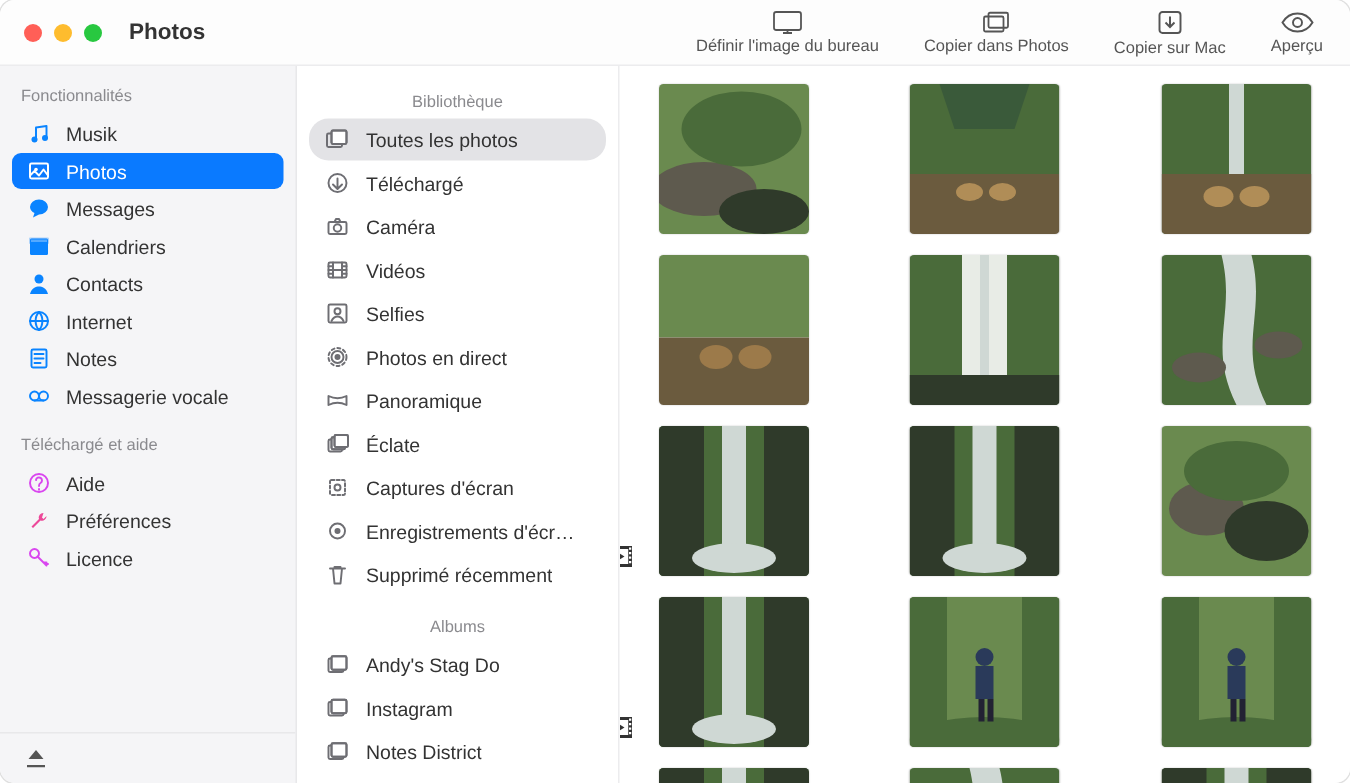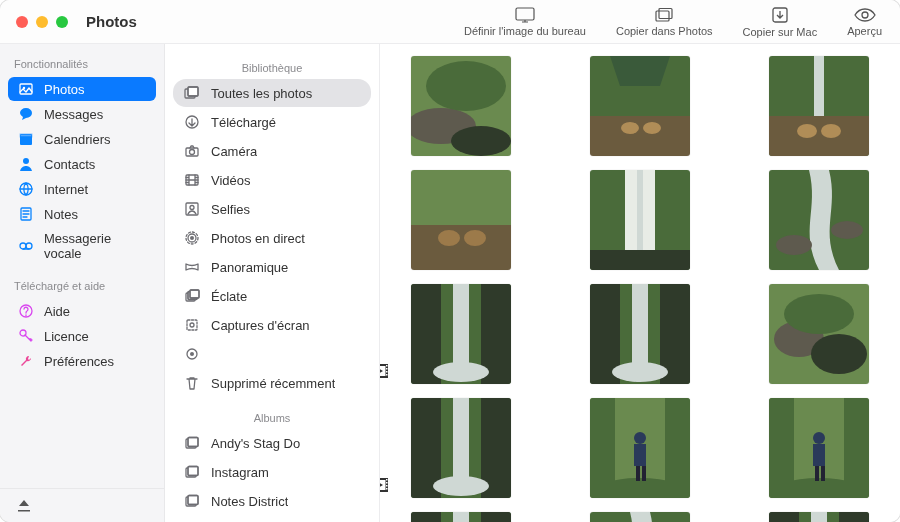--- a/index.html
+++ b/index.html
@@ -13,21 +13,21 @@
   .app-title { margin-left:18px; font-size:15px; font-weight:600; color:#333; }
 
   .toolbar-right { margin-left:auto; display:flex; gap:30px; padding-right:18px; align-items:center;text-align:center; }
   .tool-btn { display:flex; flex-direction:column; align-items:center; gap:2px; cursor:pointer; }
   .tool-btn .ticon { color:#555; }
   .tool-btn .tlabel { font-size:11px; color:#555; }
 
   .body { display:flex; height:calc(522px - 44px); }
 
   
-  .sidebar1 { width:165px; background:#f5f5f7; border-right:1px solid #e8e8ea; display:flex; flex-direction:column; overflow:hidden;}
+  .sidebar1 { width:198px; background:#f5f5f7; border-right:1px solid #e8e8ea; display:flex; flex-direction:column; overflow:hidden;}
   .section-label { font-size:11px; color:#8a8a8e; font-weight:500; padding:14px 14px 6px; }
   .nav-item { display:flex; align-items:center; gap:10px; padding:4px 10px; margin:1px 8px; border-radius:6px; font-size:13px; color:#333; cursor:pointer; }
   .nav-item .nicon { width:16px; height:16px; display:flex; align-items:center; justify-content:center; flex-shrink:0; color:#0a84ff;}
   .nav-item.selected { background:#0a7aff; color:#fff; }
   .nav-item.selected .nicon { color:#fff; }
   .sidebar1-bottom { margin-top:auto; height:34px; border-top:1px solid #e8e8ea; display:flex; align-items:center; padding-left:16px; color:#555;}
 
   
   .sidebar2 { width:215px; background:#fff; border-right:1px solid #ececee; overflow:hidden; padding-top:4px;}
   .sub-item { display:flex; align-items:center; gap:10px; padding:5px 10px; margin:1px 8px; border-radius:6px; font-size:13px; color:#333; cursor:pointer; white-space:nowrap; overflow:hidden; text-overflow:ellipsis;}
@@ -96,20 +96,30 @@
         <span class="tlabel">Aperçu</span>
       </div>
     </div>
 </div>
 
 <div class="body">
 
   <div class="sidebar1">
     <div class="section-label">Fonctionnalités</div>
     <div id="nav1">
+        <div class="nav-item">
+          <span class="nicon" style="color:#0a84ff">
+            <svg width="16" height="16" viewBox="0 0 16 16" fill="none" stroke="currentColor" stroke-width="1.3" stroke-linecap="round" stroke-linejoin="round">
+              <path d="M6 12V4l7-1v8" fill="none"></path>
+              <circle cx="5" cy="12" r="2" fill="currentColor" stroke="none"></circle>
+              <circle cx="12" cy="11" r="2" fill="currentColor" stroke="none"></circle>
+            </svg>
+          </span>
+          <span>Musik</span>
+        </div>
         <div class="nav-item selected">
           <span class="nicon" style="color:#fff">
             <svg width="16" height="16" viewBox="0 0 16 16" fill="none" stroke="currentColor" stroke-width="1.3" stroke-linecap="round" stroke-linejoin="round">
               <rect x="2" y="3" width="12" height="10" rx="1"></rect>
               <circle cx="6" cy="7" r="1.2" fill="currentColor" stroke="none"></circle>
               <path d="M2 11l3-3 3 3 3-4 3 4"></path>
             </svg>
           </span>
           <span>Photos</span>
         </div>
@@ -173,35 +183,35 @@
         <div class="nav-item">
           <span class="nicon" style="color:#d946ef">
             <svg width="16" height="16" viewBox="0 0 16 16" fill="none" stroke="currentColor" stroke-width="1.3" stroke-linecap="round" stroke-linejoin="round">
               <circle cx="8" cy="8" r="6"></circle>
               <path d="M6 6a2 2 0 1 1 3 2c-1 .5-1 1-1 2M8 12v.5"></path>
             </svg>
           </span>
           <span>Aide</span>
         </div>
         <div class="nav-item">
+          <span class="nicon" style="color:#ec4899">
+            <svg width="16" height="16" viewBox="0 0 16 16" fill="none" stroke="currentColor" stroke-width="1.3" stroke-linecap="round" stroke-linejoin="round">
+              <path d="M11 3a3 3 0 0 0-3 4L3 12l1 1 5-5a3 3 0 0 0 4-3l-2 2-1-1z" fill="currentColor" stroke="none"></path>
+            </svg>
+          </span>
+          <span>Préférences</span>
+        </div>
+        <div class="nav-item">
           <span class="nicon" style="color:#d946ef">
             <svg width="16" height="16" viewBox="0 0 16 16" fill="none" stroke="currentColor" stroke-width="1.3" stroke-linecap="round" stroke-linejoin="round">
               <circle cx="5" cy="5" r="3"></circle>
               <path d="M7 7l6 6M11 11l2-0M12 12l2 0"></path>
             </svg>
           </span>
           <span>Licence</span>
-        </div>
-        <div class="nav-item">
-          <span class="nicon" style="color:#ec4899">
-            <svg width="16" height="16" viewBox="0 0 16 16" fill="none" stroke="currentColor" stroke-width="1.3" stroke-linecap="round" stroke-linejoin="round">
-              <path d="M11 3a3 3 0 0 0-3 4L3 12l1 1 5-5a3 3 0 0 0 4-3l-2 2-1-1z" fill="currentColor" stroke="none"></path>
-            </svg>
-          </span>
-          <span>Préférences</span>
         </div>
       </div>
     <div class="sidebar1-bottom">
       <span>
         <svg width="16" height="16" viewBox="0 0 16 16">
             <path d="M2 12 h12 v1.5 h-12z M8 2 l5 6 h-10z" fill="#555"></path>
           </svg>
       </span>
     </div>
   </div>
@@ -296,20 +306,21 @@
           </span>
           <span class="label">Captures d'écran</span>
         </div>
         <div class="sub-item">
           <span class="sicon">
             <svg width="16" height="16" viewBox="0 0 16 16" fill="none" stroke="currentColor" stroke-width="1.3" stroke-linecap="round" stroke-linejoin="round">
               <circle cx="8" cy="8" r="5"></circle>
               <circle cx="8" cy="8" r="2" fill="currentColor" stroke="none"></circle>
             </svg>
           </span>
+          <span class="label">Enregistrements d'écr…</span>
         </div>
         <div class="sub-item">
           <span class="sicon">
             <svg width="16" height="16" viewBox="0 0 16 16" fill="none" stroke="currentColor" stroke-width="1.3" stroke-linecap="round" stroke-linejoin="round">
               <path d="M3 4h10M6 4V3h4v1M5 4l1 10h4l1-10"></path>
             </svg>
           </span>
           <span class="label">Supprimé récemment</span>
         </div>
       </div>

